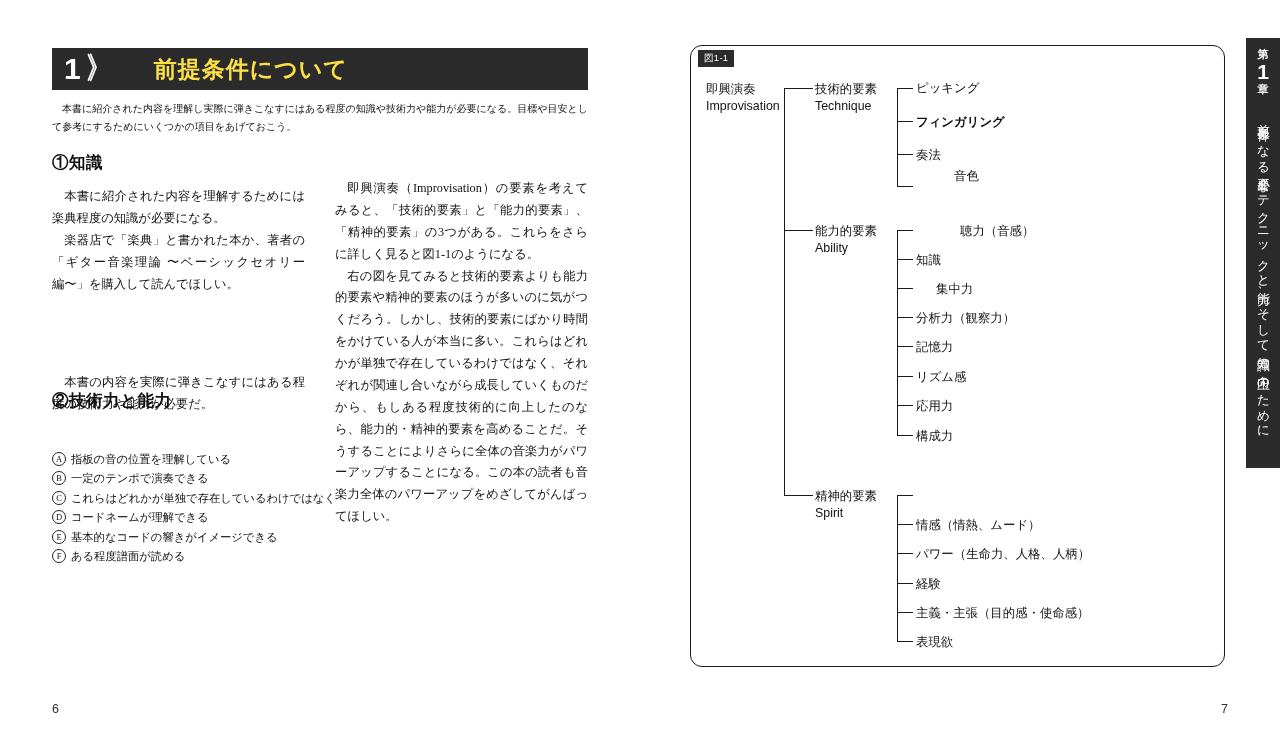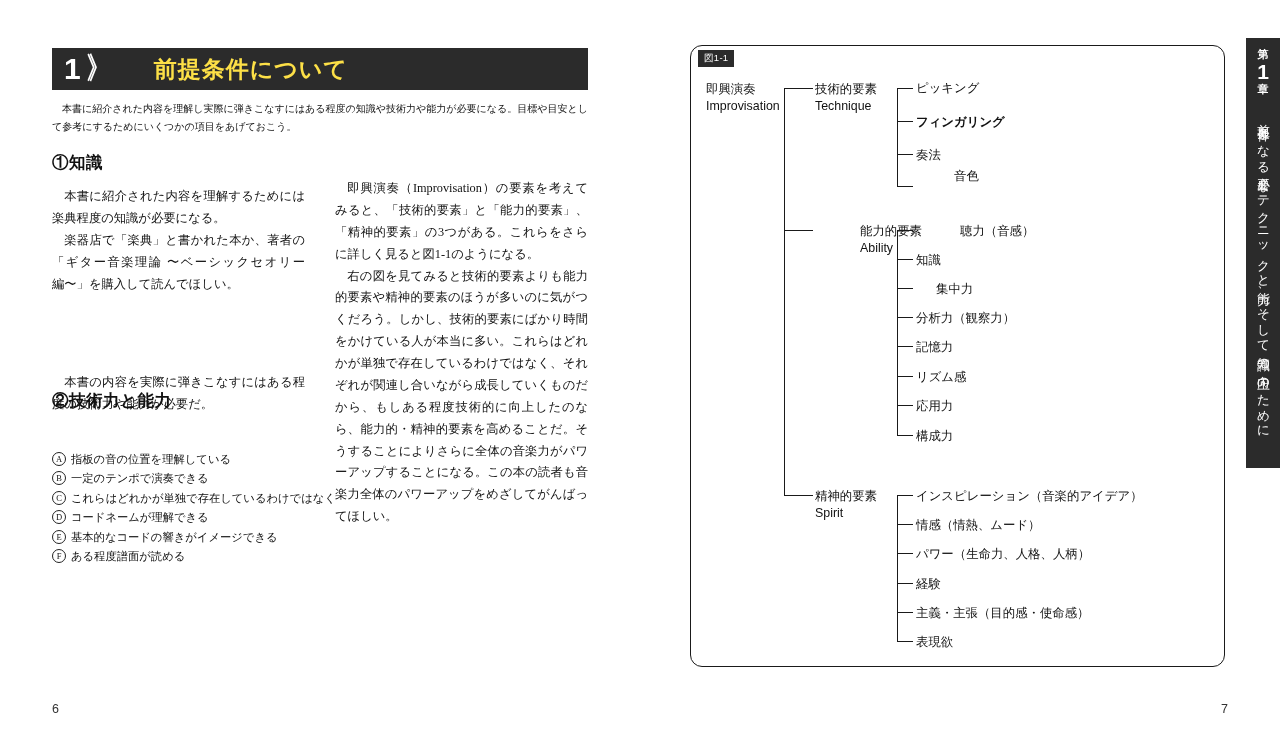--- a/index.html
+++ b/index.html
@@ -327,21 +327,21 @@
       <div class="line vline" style="left:207px; top:43px; height:98px;"></div>
       <div class="line hline" style="left:207px; top:43px; width:16px;"></div>
       <div class="line hline" style="left:207px; top:76px; width:16px;"></div>
       <div class="line hline" style="left:207px; top:109px; width:16px;"></div>
       <div class="line hline" style="left:207px; top:141px; width:16px;"></div>
       <div class="node" style="left:226px; top:36px;font-family:Liberation Mono, monospace;">ピッキング</div>
       <div class="node" style="left:226px; top:69px;font-weight:bold;">フィンガリング</div>
       <div class="node" style="left:226px; top:102px;">奏法</div>
       <div class="node" style="left:226px; top:123px;margin-left:38px;">音色</div>
 
-      <div class="node" style="left:125px; top:178px;margin-left:45px;">
+      <div class="node" style="left:125px; top:178px;">
         <span>能力的要素</span>
         <span class="en">Ability</span>
       </div>
       <div class="line vline" style="left:207px; top:185px; height:205px;"></div>
       <div class="line hline" style="left:207px; top:185px; width:16px;"></div>
       <div class="line hline" style="left:207px; top:214px; width:16px;"></div>
       <div class="line hline" style="left:207px; top:243px; width:16px;"></div>
       <div class="line hline" style="left:207px; top:272px; width:16px;"></div>
       <div class="line hline" style="left:207px; top:301px; width:16px;"></div>
       <div class="line hline" style="left:207px; top:331px; width:16px;"></div>
@@ -360,21 +360,20 @@
         <span>精神的要素</span>
         <span class="en">Spirit</span>
       </div>
       <div class="line vline" style="left:207px; top:450px; height:146px;"></div>
       <div class="line hline" style="left:207px; top:450px; width:16px;"></div>
       <div class="line hline" style="left:207px; top:479px; width:16px;"></div>
       <div class="line hline" style="left:207px; top:508px; width:16px;"></div>
       <div class="line hline" style="left:207px; top:538px; width:16px;"></div>
       <div class="line hline" style="left:207px; top:567px; width:16px;"></div>
       <div class="line hline" style="left:207px; top:596px; width:16px;"></div>
-      <div class="node" style="left:226px; top:443px;">インスピレーション（音楽的アイデア）</div>
       <div class="node" style="left:226px; top:472px;">情感（情熱、ムード）</div>
       <div class="node" style="left:226px; top:501px;">パワー（生命力、人格、人柄）</div>
       <div class="node" style="left:226px; top:531px;">経験</div>
       <div class="node" style="left:226px; top:560px;">主義・主張（目的感・使命感）</div>
       <div class="node" style="left:226px; top:589px;">表現欲</div>
     </div>
 
     <div class="folio" id="folio-right">7</div>
 
     <div class="tab">

